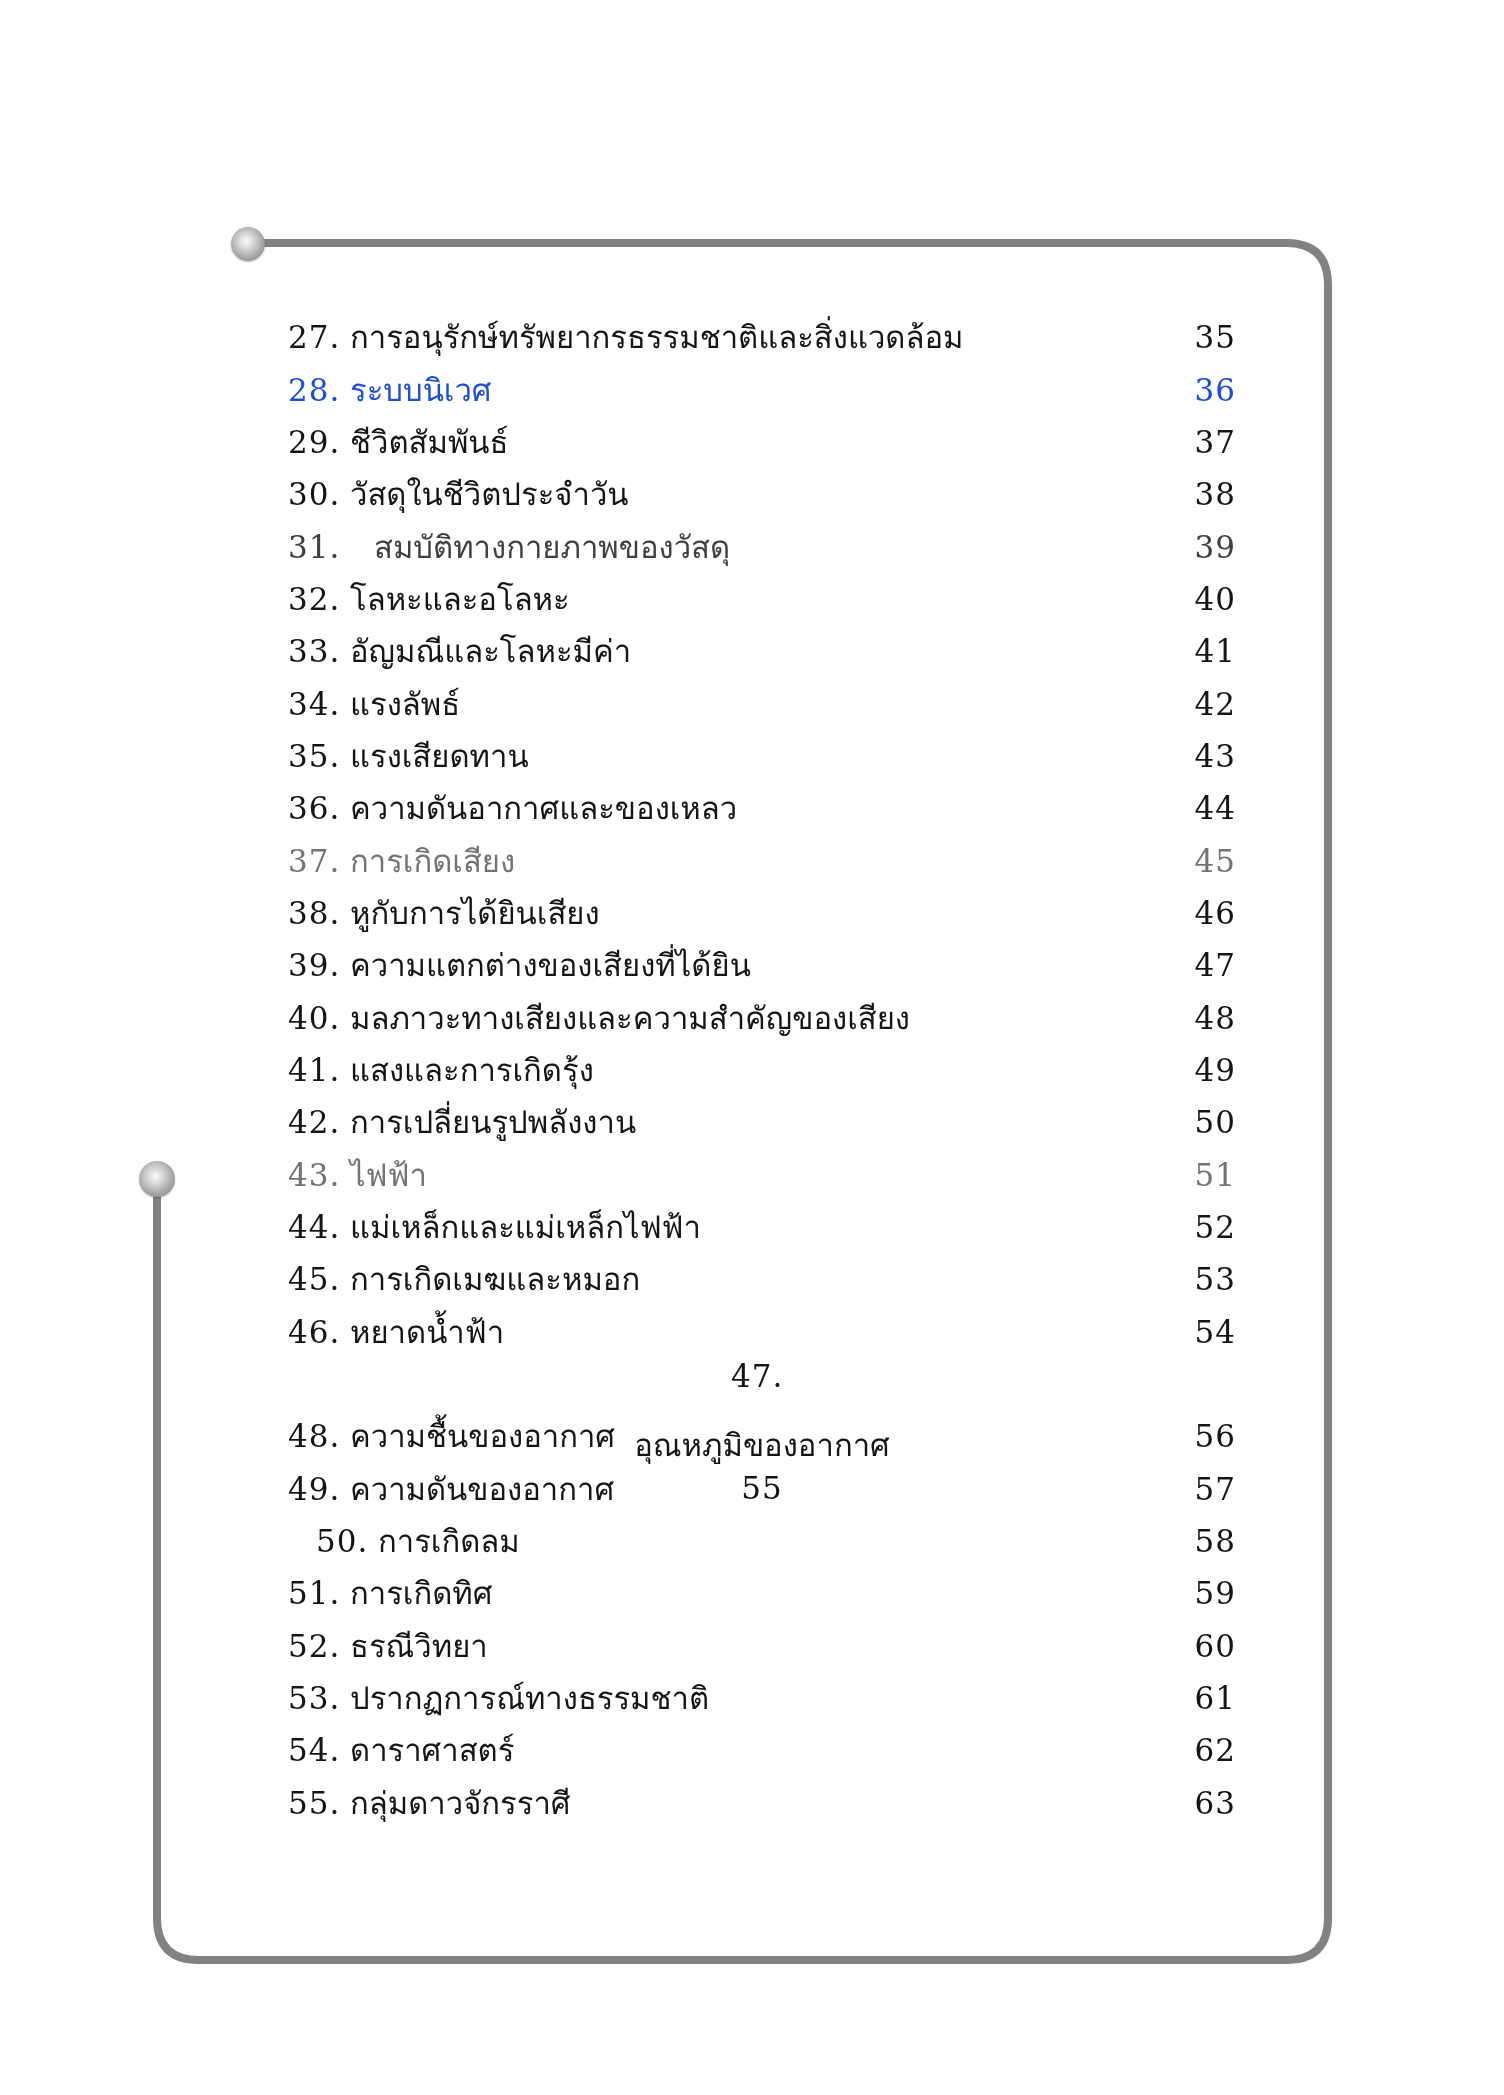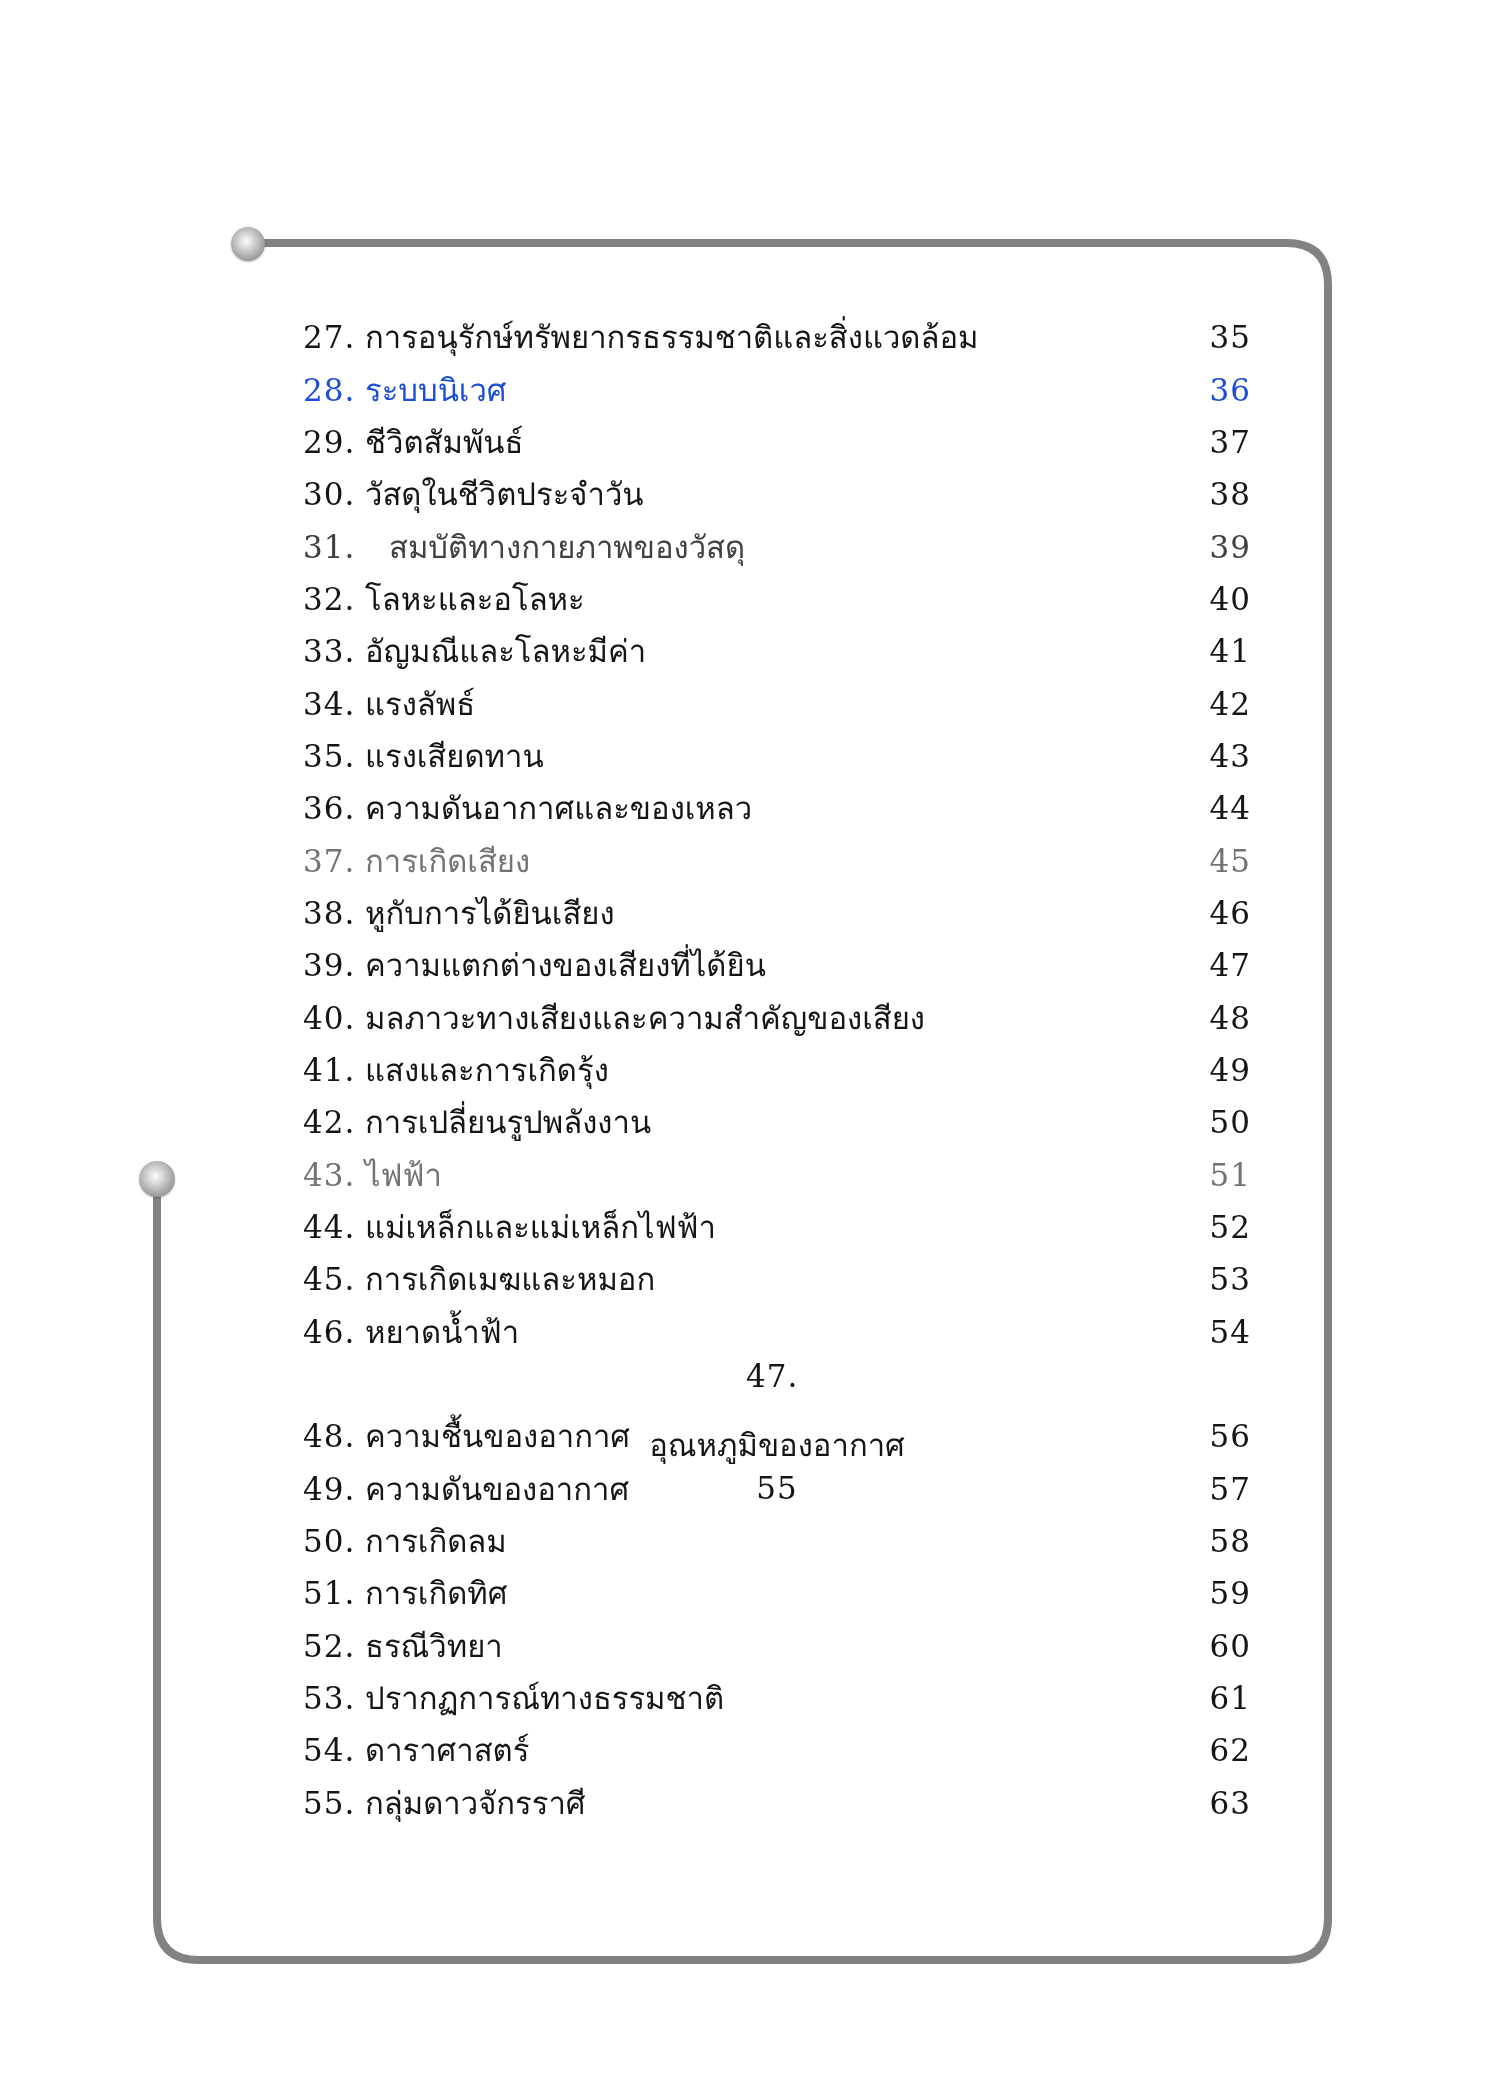--- a/index.html
+++ b/index.html
@@ -36,21 +36,21 @@
     height: 34px;
   }
   #sphere-left {
     left: 139px;
     top: 1161px;
     width: 36px;
     height: 36px;
   }
   #toc {
     position: absolute;
-    left: 303px;
+    left: 288px;
     top: 311px;
     width: 948px;
   }
   .toc-row {
     display: flex;
     align-items: center;
     height: 52.35px;
     font-size: 31px;
     color: #151515;
     white-space: nowrap;
@@ -215,21 +215,21 @@
       <span class="title">ความชื้นของอากาศ</span>
       <span class="page">56</span>
     </div>
 
     <div class="toc-row" style="color: rgb(21, 21, 21);">
       <span class="num">49.</span>
       <span class="title">ความดันของอากาศ</span>
       <span class="page">57</span>
     </div>
 
-    <div class="toc-row" style="color: rgb(21, 21, 21);">
+    <div class="toc-row" style="color: rgb(21, 21, 21); margin-left: 28px;">
       <span class="num">50.</span>
       <span class="title">การเกิดลม</span>
       <span class="page">58</span>
     </div>
 
     <div class="toc-row" style="color: rgb(21, 21, 21);">
       <span class="num">51.</span>
       <span class="title">การเกิดทิศ</span>
       <span class="page">59</span>
     </div>

